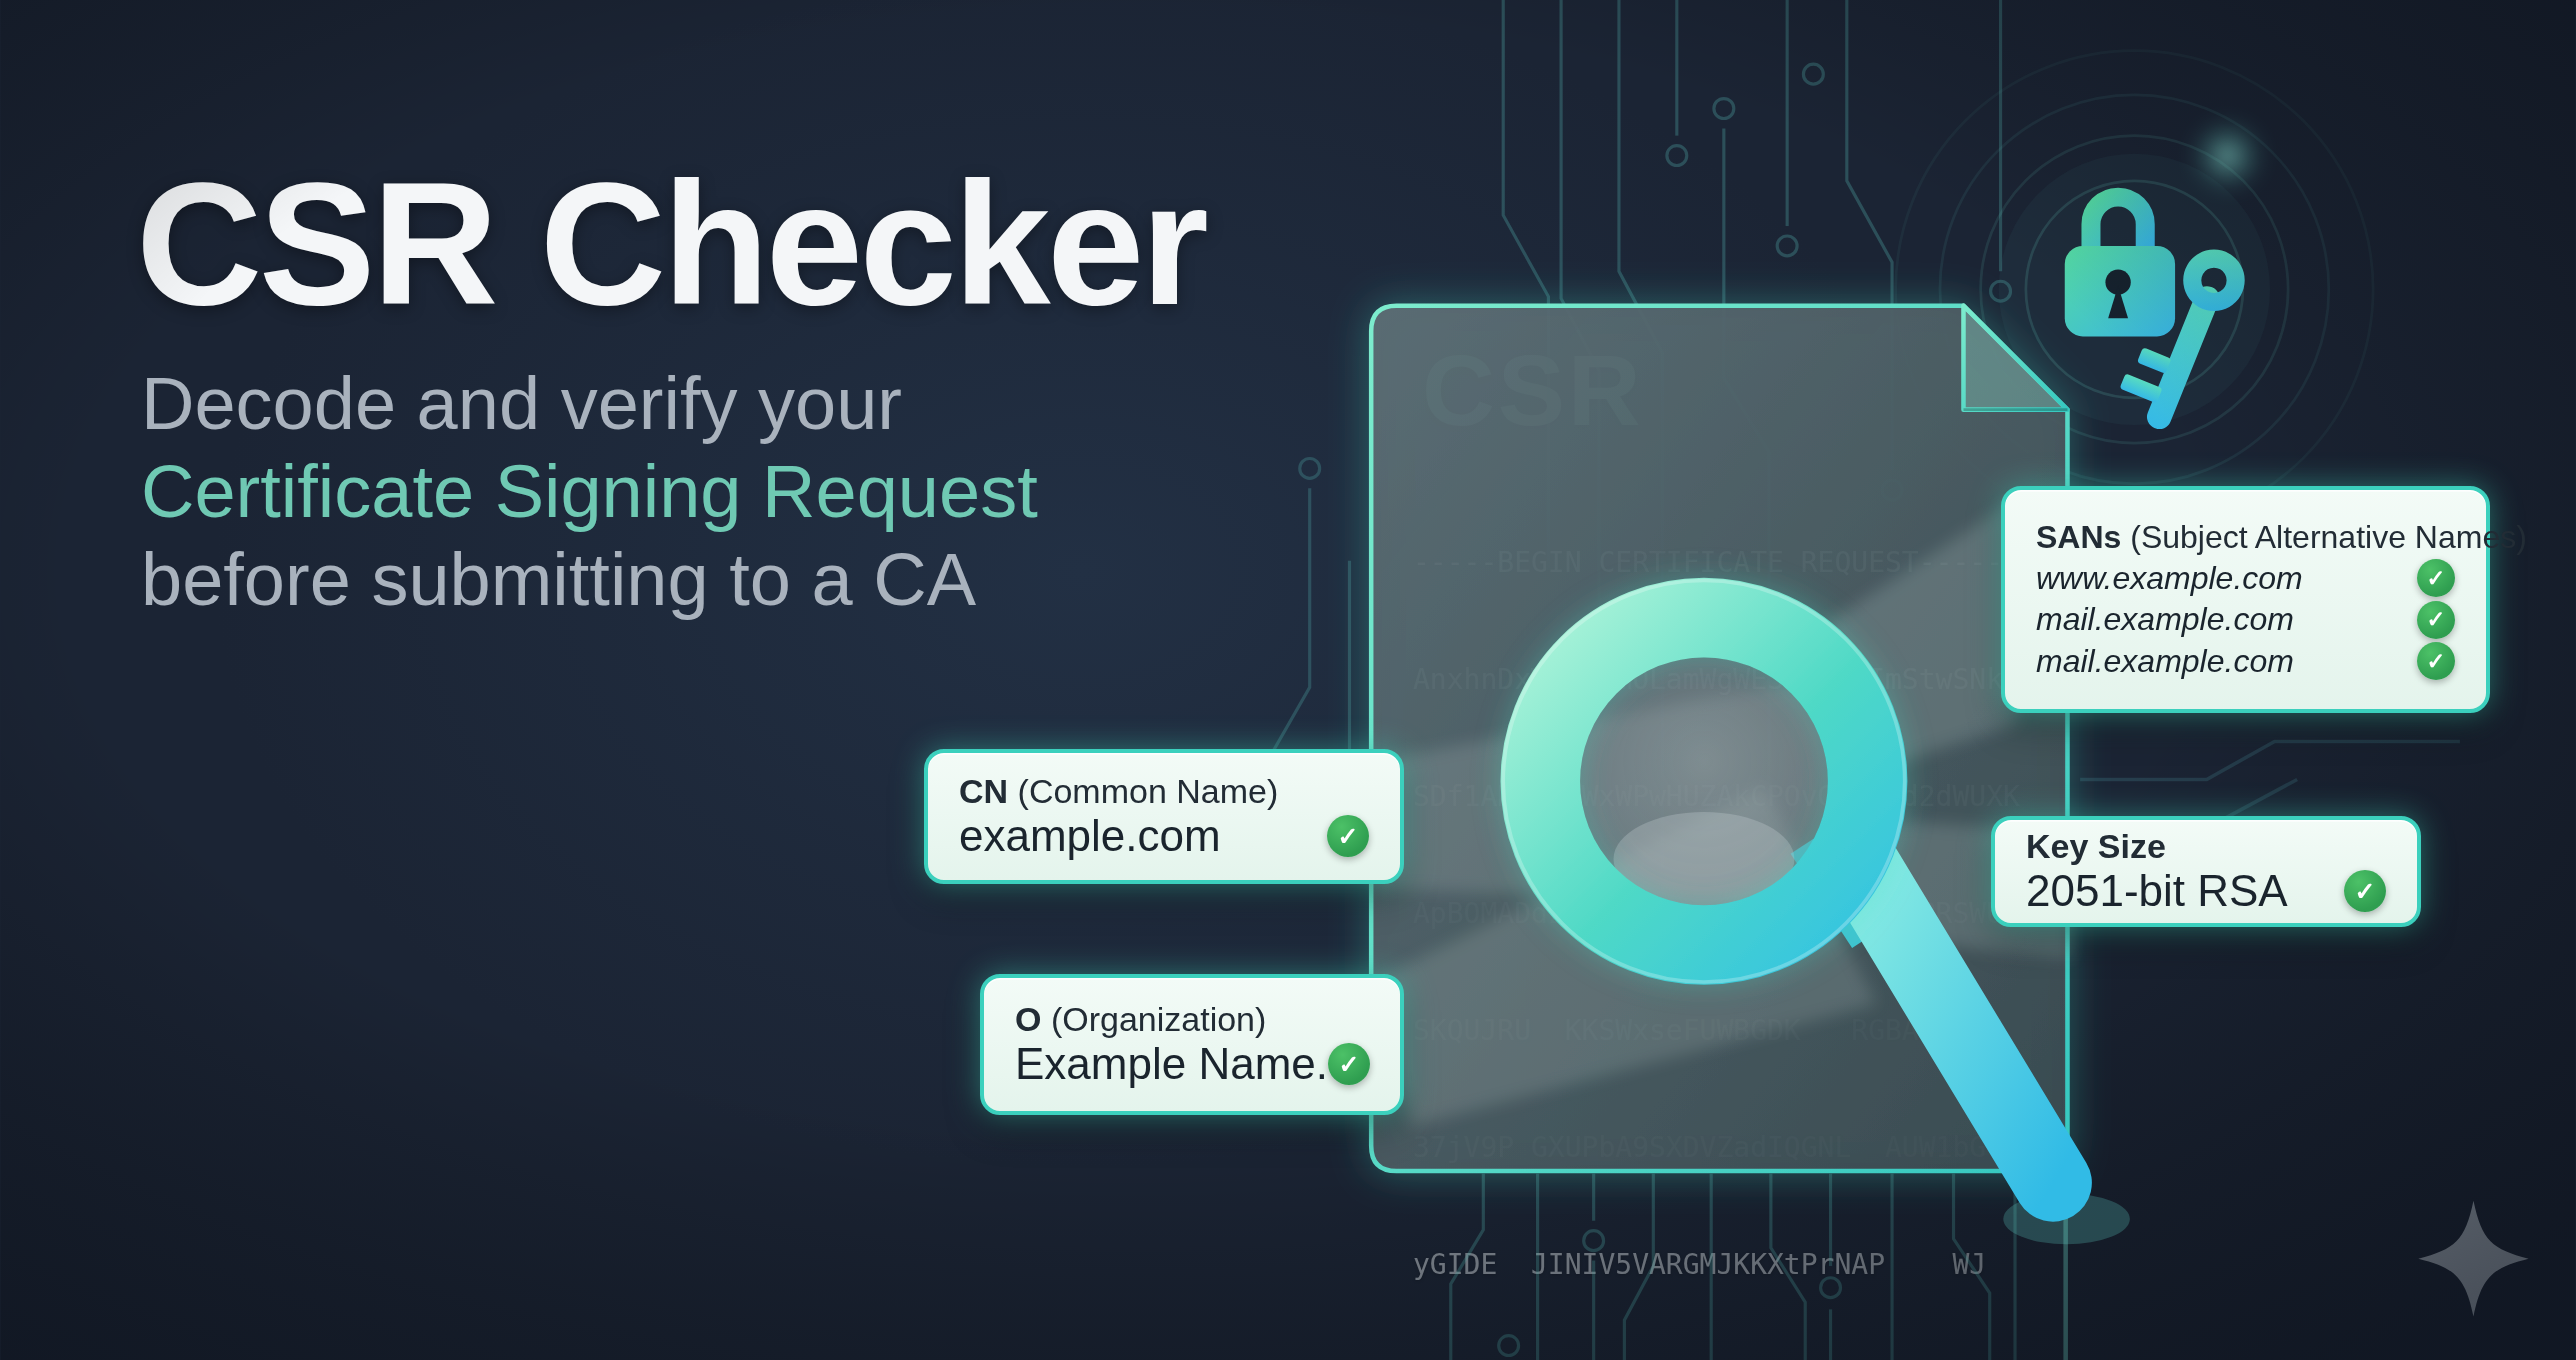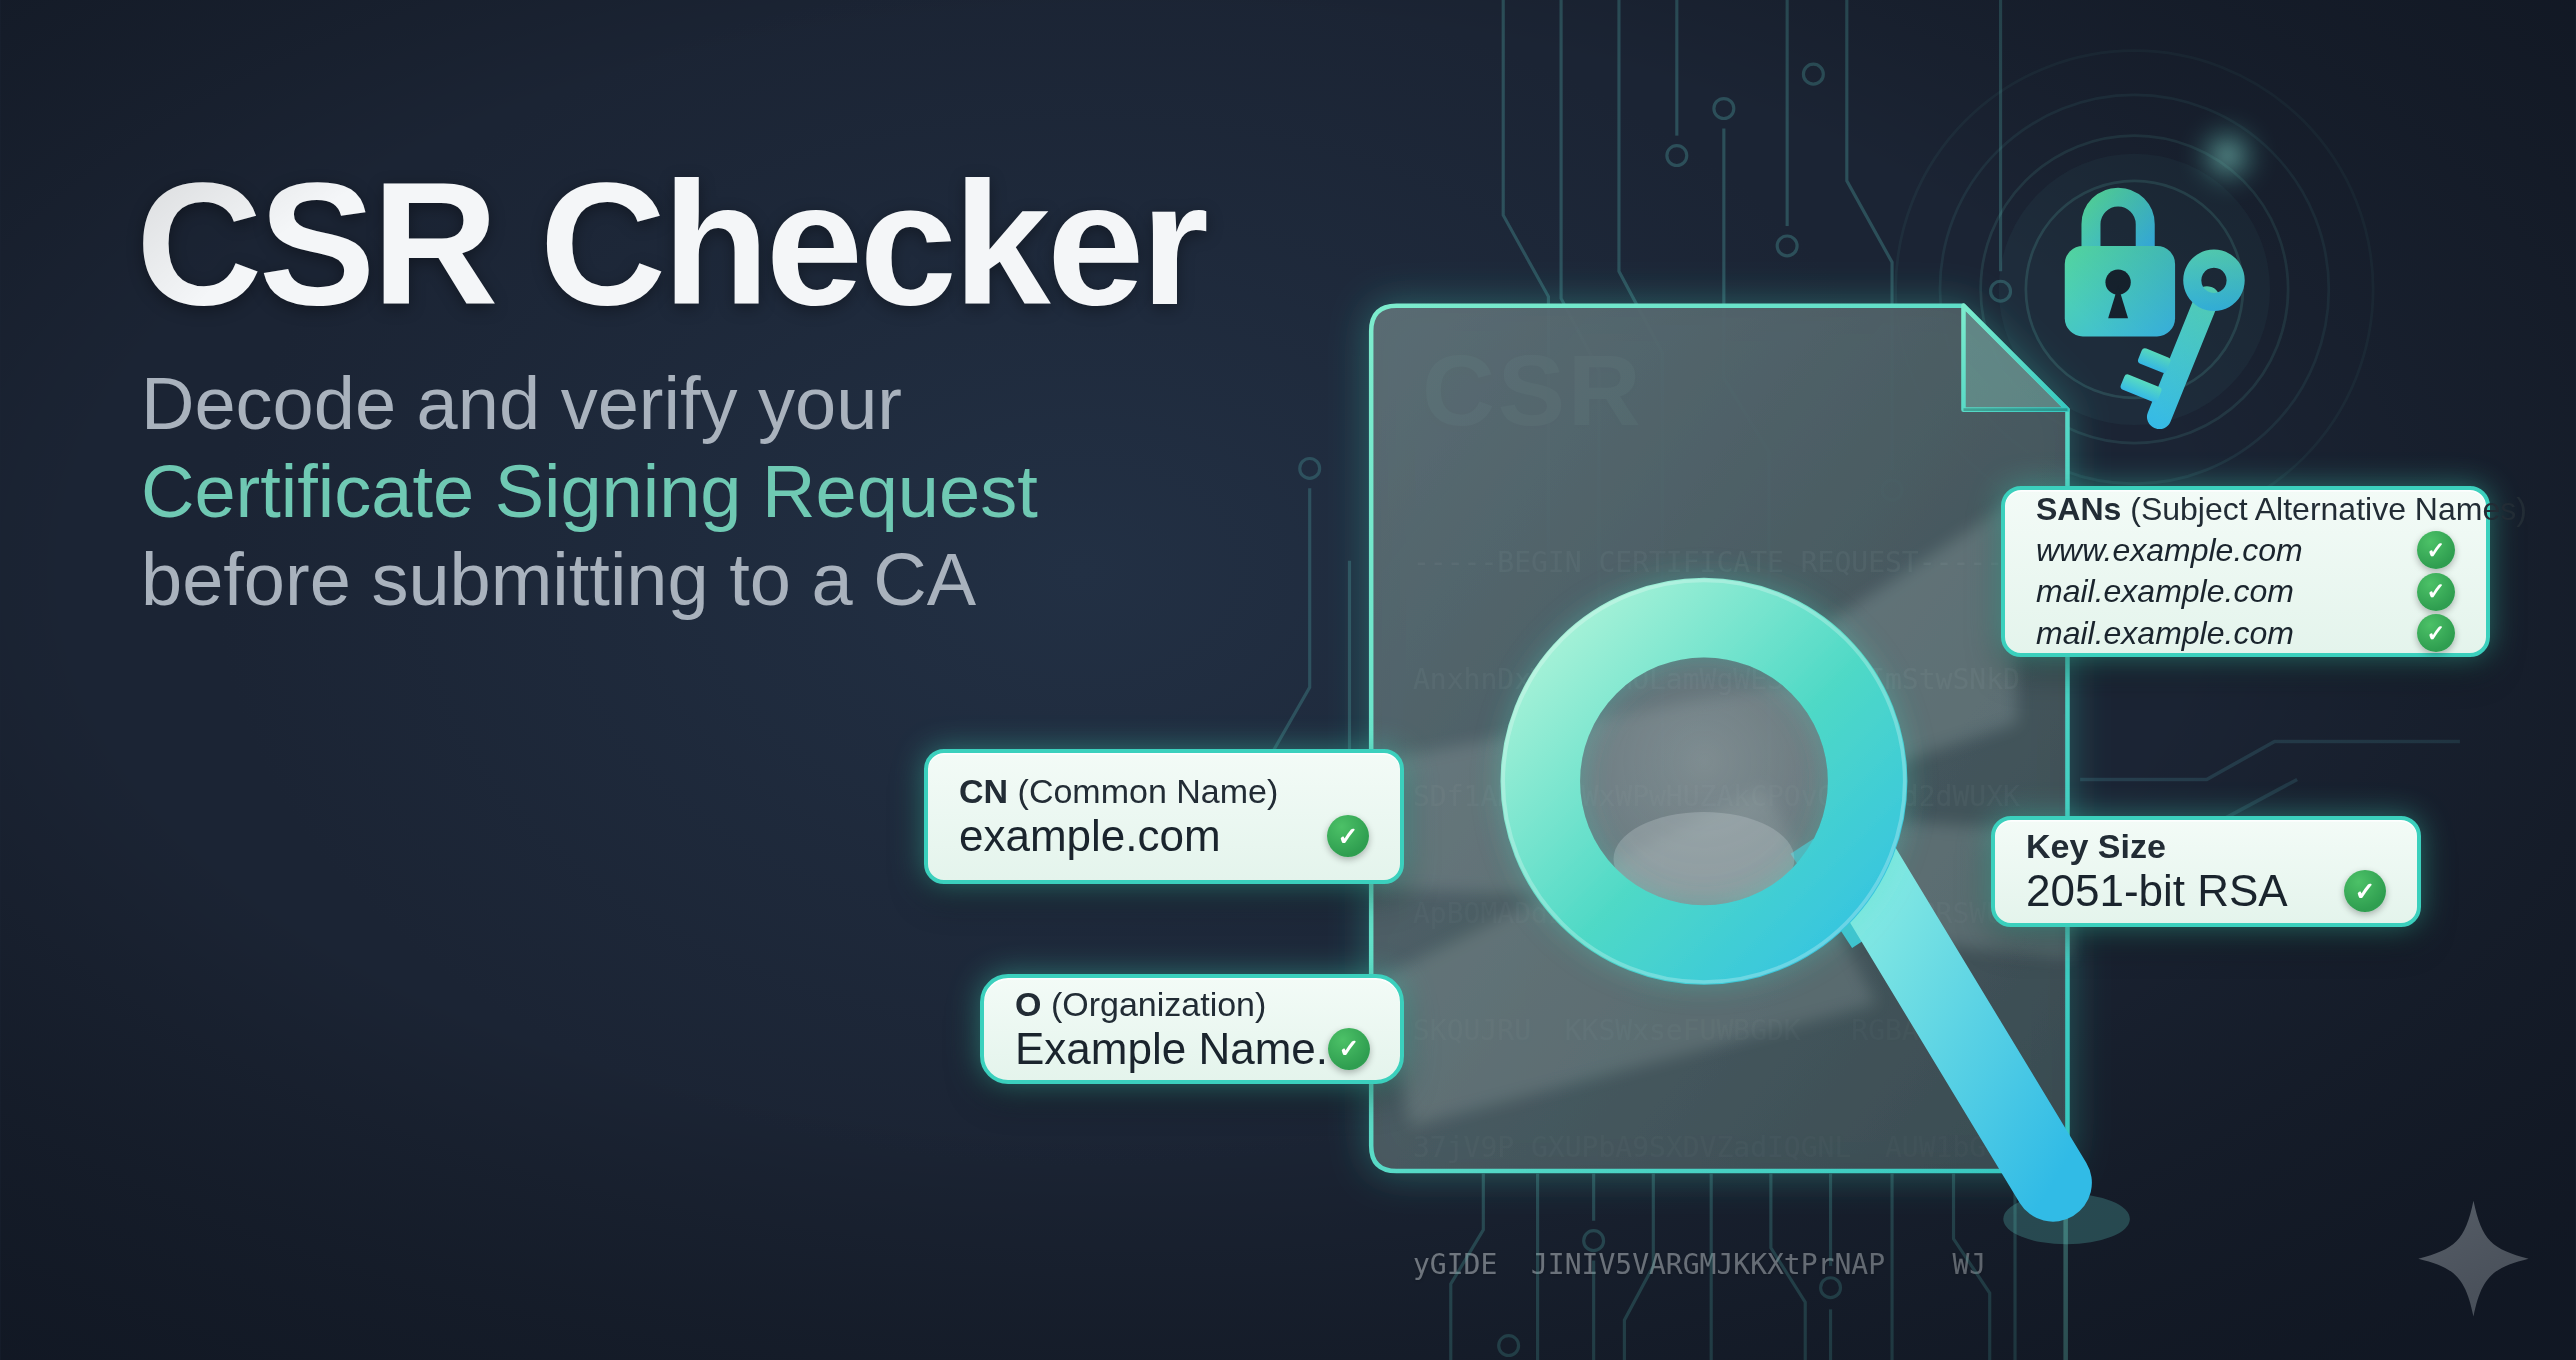--- a/index.html
+++ b/index.html
@@ -63,23 +63,23 @@
   .card-row{display:flex;align-items:center;justify-content:space-between;}
   .card-value{font-size:44px;color:#1a242d;white-space:nowrap;}
   .check{
     flex:0 0 auto;width:42px;height:42px;border-radius:50%;
     background:radial-gradient(circle at 35% 28%, #4cc167 0%, #2f9e50 70%);
     color:#ffffff;font-size:25px;font-weight:700;
     display:flex;align-items:center;justify-content:center;
     box-shadow:0 2.7px 7.2px rgba(0,0,0,.28);
   }
   .card-cn{left:924px;top:749px;width:480px;height:135px;}
-  .card-o{left:980px;top:974px;width:424px;height:110px;border-radius:28px;}
+  .card-o{left:980px;top:974px;width:424px;height:141px;}
   .card-keysize{left:1991px;top:816px;width:430px;height:111px;}
-  .card-sans{left:2001px;top:486px;width:489px;height:171px;gap:3.6px;padding:14.5px 31px;}
+  .card-sans{left:2001px;top:486px;width:489px;height:227px;gap:3.6px;padding:14.5px 31px;}
   .card-sans .card-title{font-size:32px;}
   .card-sans .card-value{font-size:32px;font-style:italic;}
   .card-sans .check{width:38px;height:38px;font-size:22.6px;}
 </style>
 </head>
 <body>
 
 <div class="canvas">
 
   <svg class="layer" style="z-index:1" viewBox="0 0 2848 1504">

